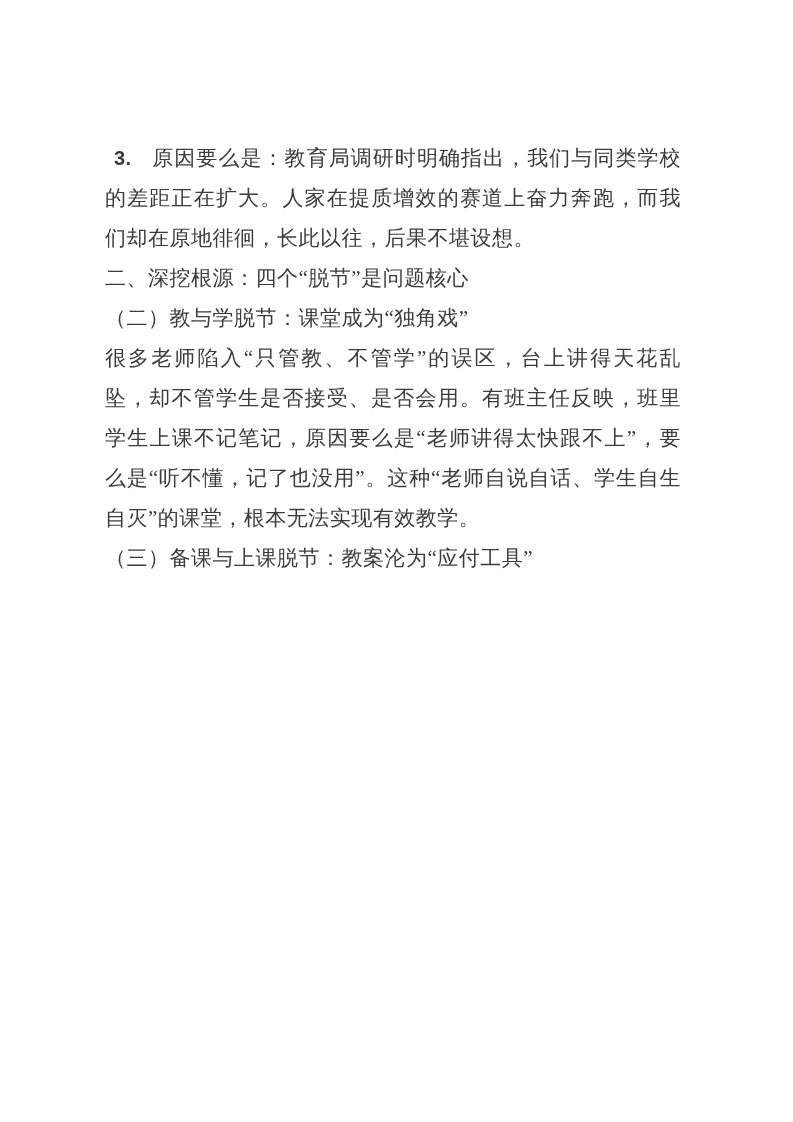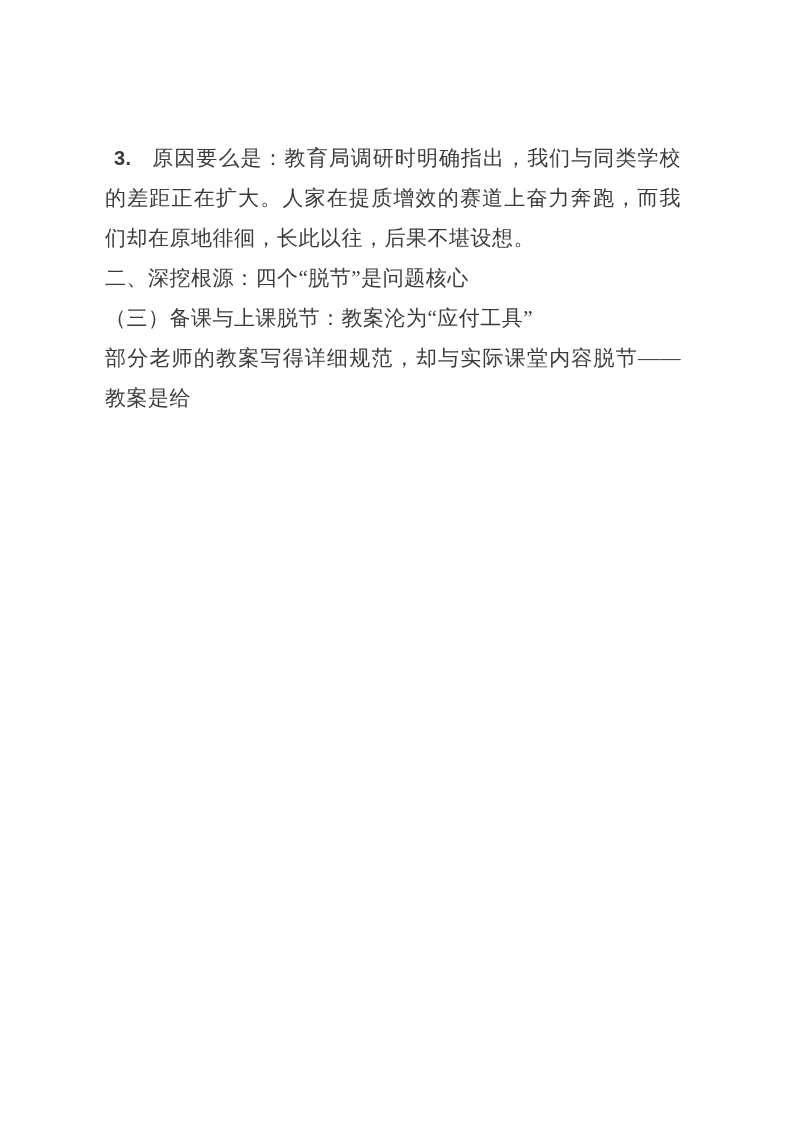--- a/index.html
+++ b/index.html
@@ -58,19 +58,20 @@
 <body>
 
 <div class="page">
 
   <p class="list-item"><span class="list-number">3.</span><span class="list-lead">原因要么是：</span><span>教育局调研时明确指出，我们与同类学校的差距正在扩大。人家在提质增效的赛道上奋力奔跑，而我们却在原地徘徊，长此以往，后果不堪设想。</span></p>
 
   <h2 class="section-heading">二、深挖根源：四个“脱节”是问题核心</h2>
 
 
 
+  <h3 class="subsection-heading sub-gap-large">（二）教与学脱节：课堂成为“独角戏”</h3>
 
+  <p class="body-para">很多老师陷入“只管教、不管学”的误区，台上讲得天花乱坠，却不管学生是否接受、是否会用。有班主任反映，班里学生上课不记笔记，原因要么是“老师讲得太快跟不上”，要么是“听不懂，记了也没用”。这种“老师自说自话、学生自生自灭”的课堂，根本无法实现有效教学。</p>
 
   <h3 class="subsection-heading sub-gap-medium">（三）备课与上课脱节：教案沦为“应付工具”</h3>
 
-  <p class="body-para">部分老师的教案写得详细规范，却与实际课堂内容脱节——教案是给</p>
 
 </div>
 
 </body></html>

